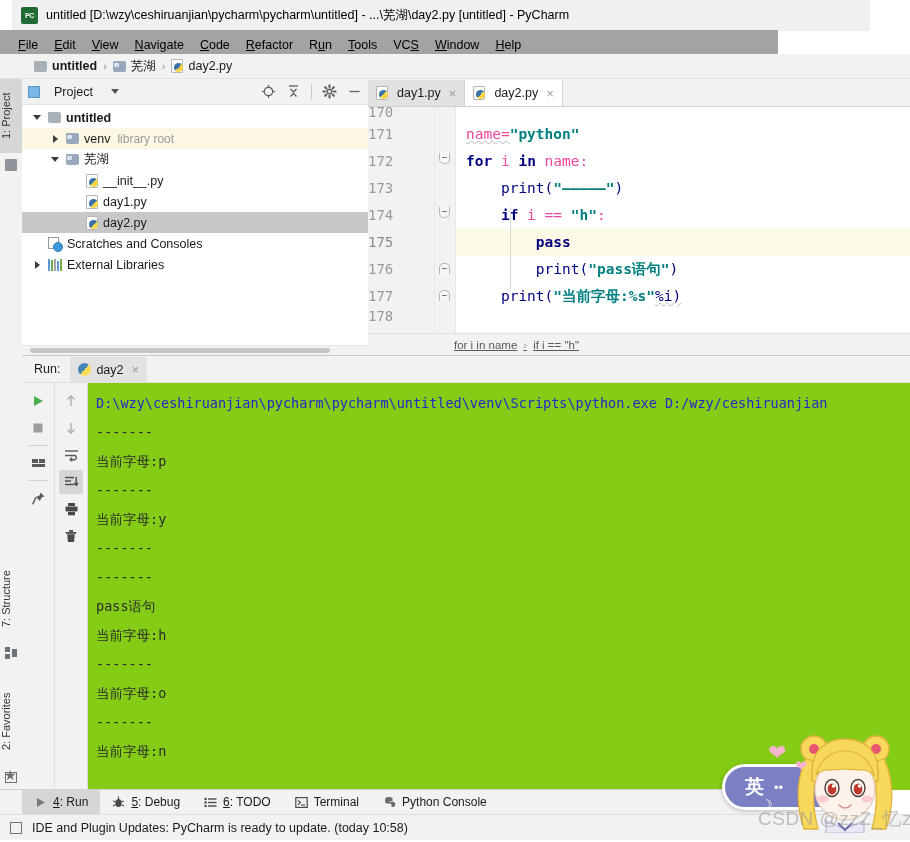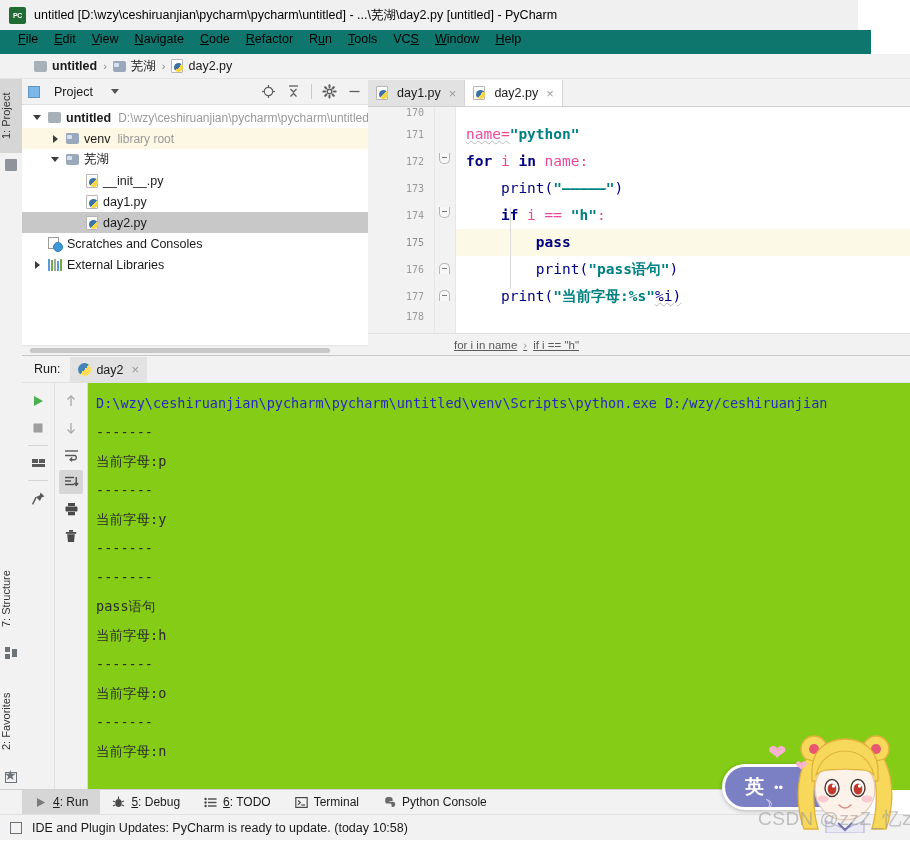--- a/index.html
+++ b/index.html
@@ -14,21 +14,21 @@
   }
   #app {
     position: relative;
     width: 910px; height: 842px;
     background: #ffffff;
     overflow: hidden;
   }
 
   
   .titlebar {
-    position: absolute; left: 0; top: 0; width: 858px; height: 30px;
+    position: absolute; left: 12px; top: 0; width: 858px; height: 30px;
     background: #f0f0f0;
     display: flex; align-items: center;
     border-bottom: 1px solid #f0f0f0;
   }
   .app-logo {
     width: 17px; height: 17px; margin-left: 9px; margin-right: 8px;
     background: #1f6b33;
     border-radius: 2px;
     position: relative; flex: none;
     display: flex; align-items: center; justify-content: center;
@@ -37,23 +37,23 @@
     content: "PC"; color: #ffffff; font-size: 7px; font-weight: bold;
     letter-spacing: -0.3px;
     font-family: "Liberation Sans", sans-serif;
   }
   .title-text {
     font-size: 12.5px; color: #000; white-space: nowrap;
   }
 
   
   .menubar {
-    position: absolute; left: 0; top: 30px; width: 871px; height: 24px;
-    background: #0f766e;
-    display: flex; align-items: flex-start; padding-left: 10px;
+    position: absolute; left: 0; top: 30px; width: 778px; height: 24px;
+    background: #a3a3a3;
+    display: flex; align-items: flex-end; padding-left: 10px;
     box-sizing: border-box;
   }
   .menu-item {
     font-size: 12.5px; color: #000; padding: 2px 8px; cursor: default;
     white-space: nowrap;
   }
   .menu-item u { text-decoration: underline; }
 
   
   .navbar {
@@ -223,24 +223,24 @@
 
   .code-wrap {
     flex: 1; display: flex; position: relative; overflow: hidden;
     background: #ffffff;
   }
   .gutter {
     width: 66px; background: #f2f2f2; flex: none; position: relative;
     border-right: 1px solid #e7e7e7;
   }
   .gline {
-    height: 27px; line-height: 27px; text-align: right;
+    height: 27px; line-height: 27px; text-align: left;
     padding-right: 10px; box-sizing: border-box;
     font-family: "DejaVu Sans Mono", monospace;
-    font-size: 10px; color: #999999;
+    font-size: 14px; color: #999999;
   }
   .gline.cur { color: #8b8b8b; }
   .gline.clip { height: 14px; line-height: 11px; overflow: hidden; }
   .gline.clipb { height: 16px; line-height: 13px; overflow: hidden; }
   .foldcol {
     width: 20px; background: #f2f2f2; flex: none; position: relative;
     border-right: 1px solid #e7e7e7;
   }
   .fold {
     position: absolute; left: 4px; width: 11px; height: 11px;
@@ -510,21 +510,20 @@
     </div>
 
     <div class="tree">
 
       <div class="trow" style="padding-left:8px;">
         <span class="twist">
             <span class="chev-d"></span>
           </span>
         <span class="ico-folder" style="margin-left:4px;"></span>
         <span class="tlabel bold">untitled</span>
-        <span class="tsub">D:\wzy\ceshiruanjian\pycharm\pycharm\untitled</span>
       </div>
 
       <div class="trow highlight" style="padding-left:26px;">
         <span class="twist">
             <span class="chev-r"></span>
           </span>
         <span class="ico-folder blue" style="margin-left:4px;"></span>
         <span class="tlabel">venv</span>
         <span class="tsub">library root</span>
       </div>

